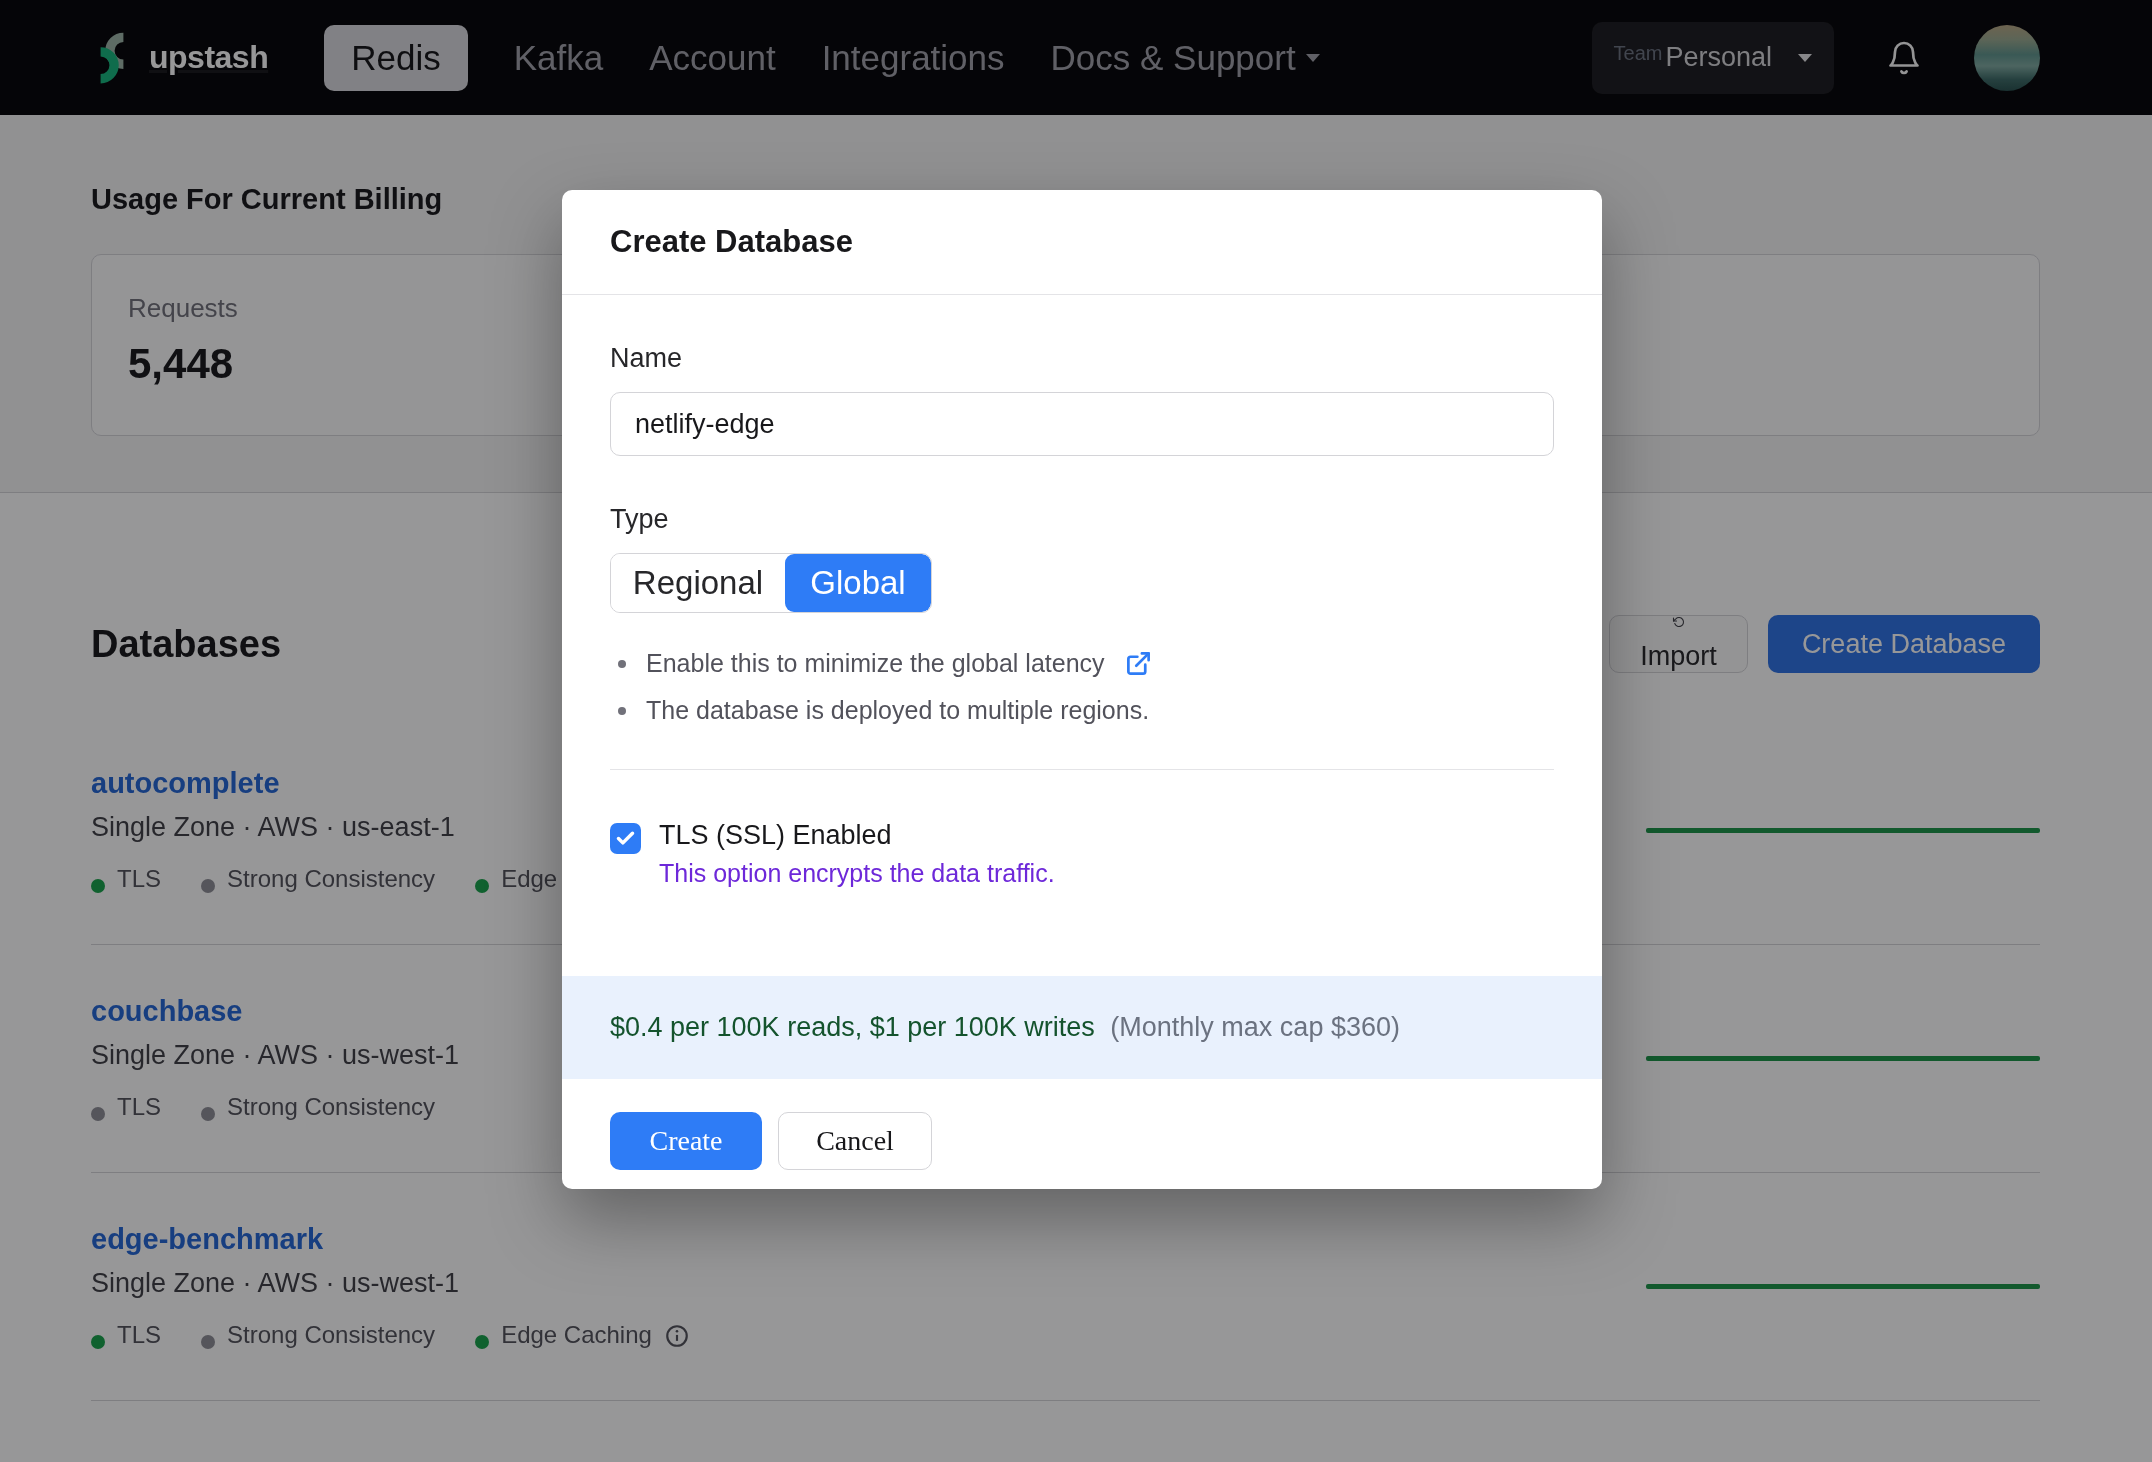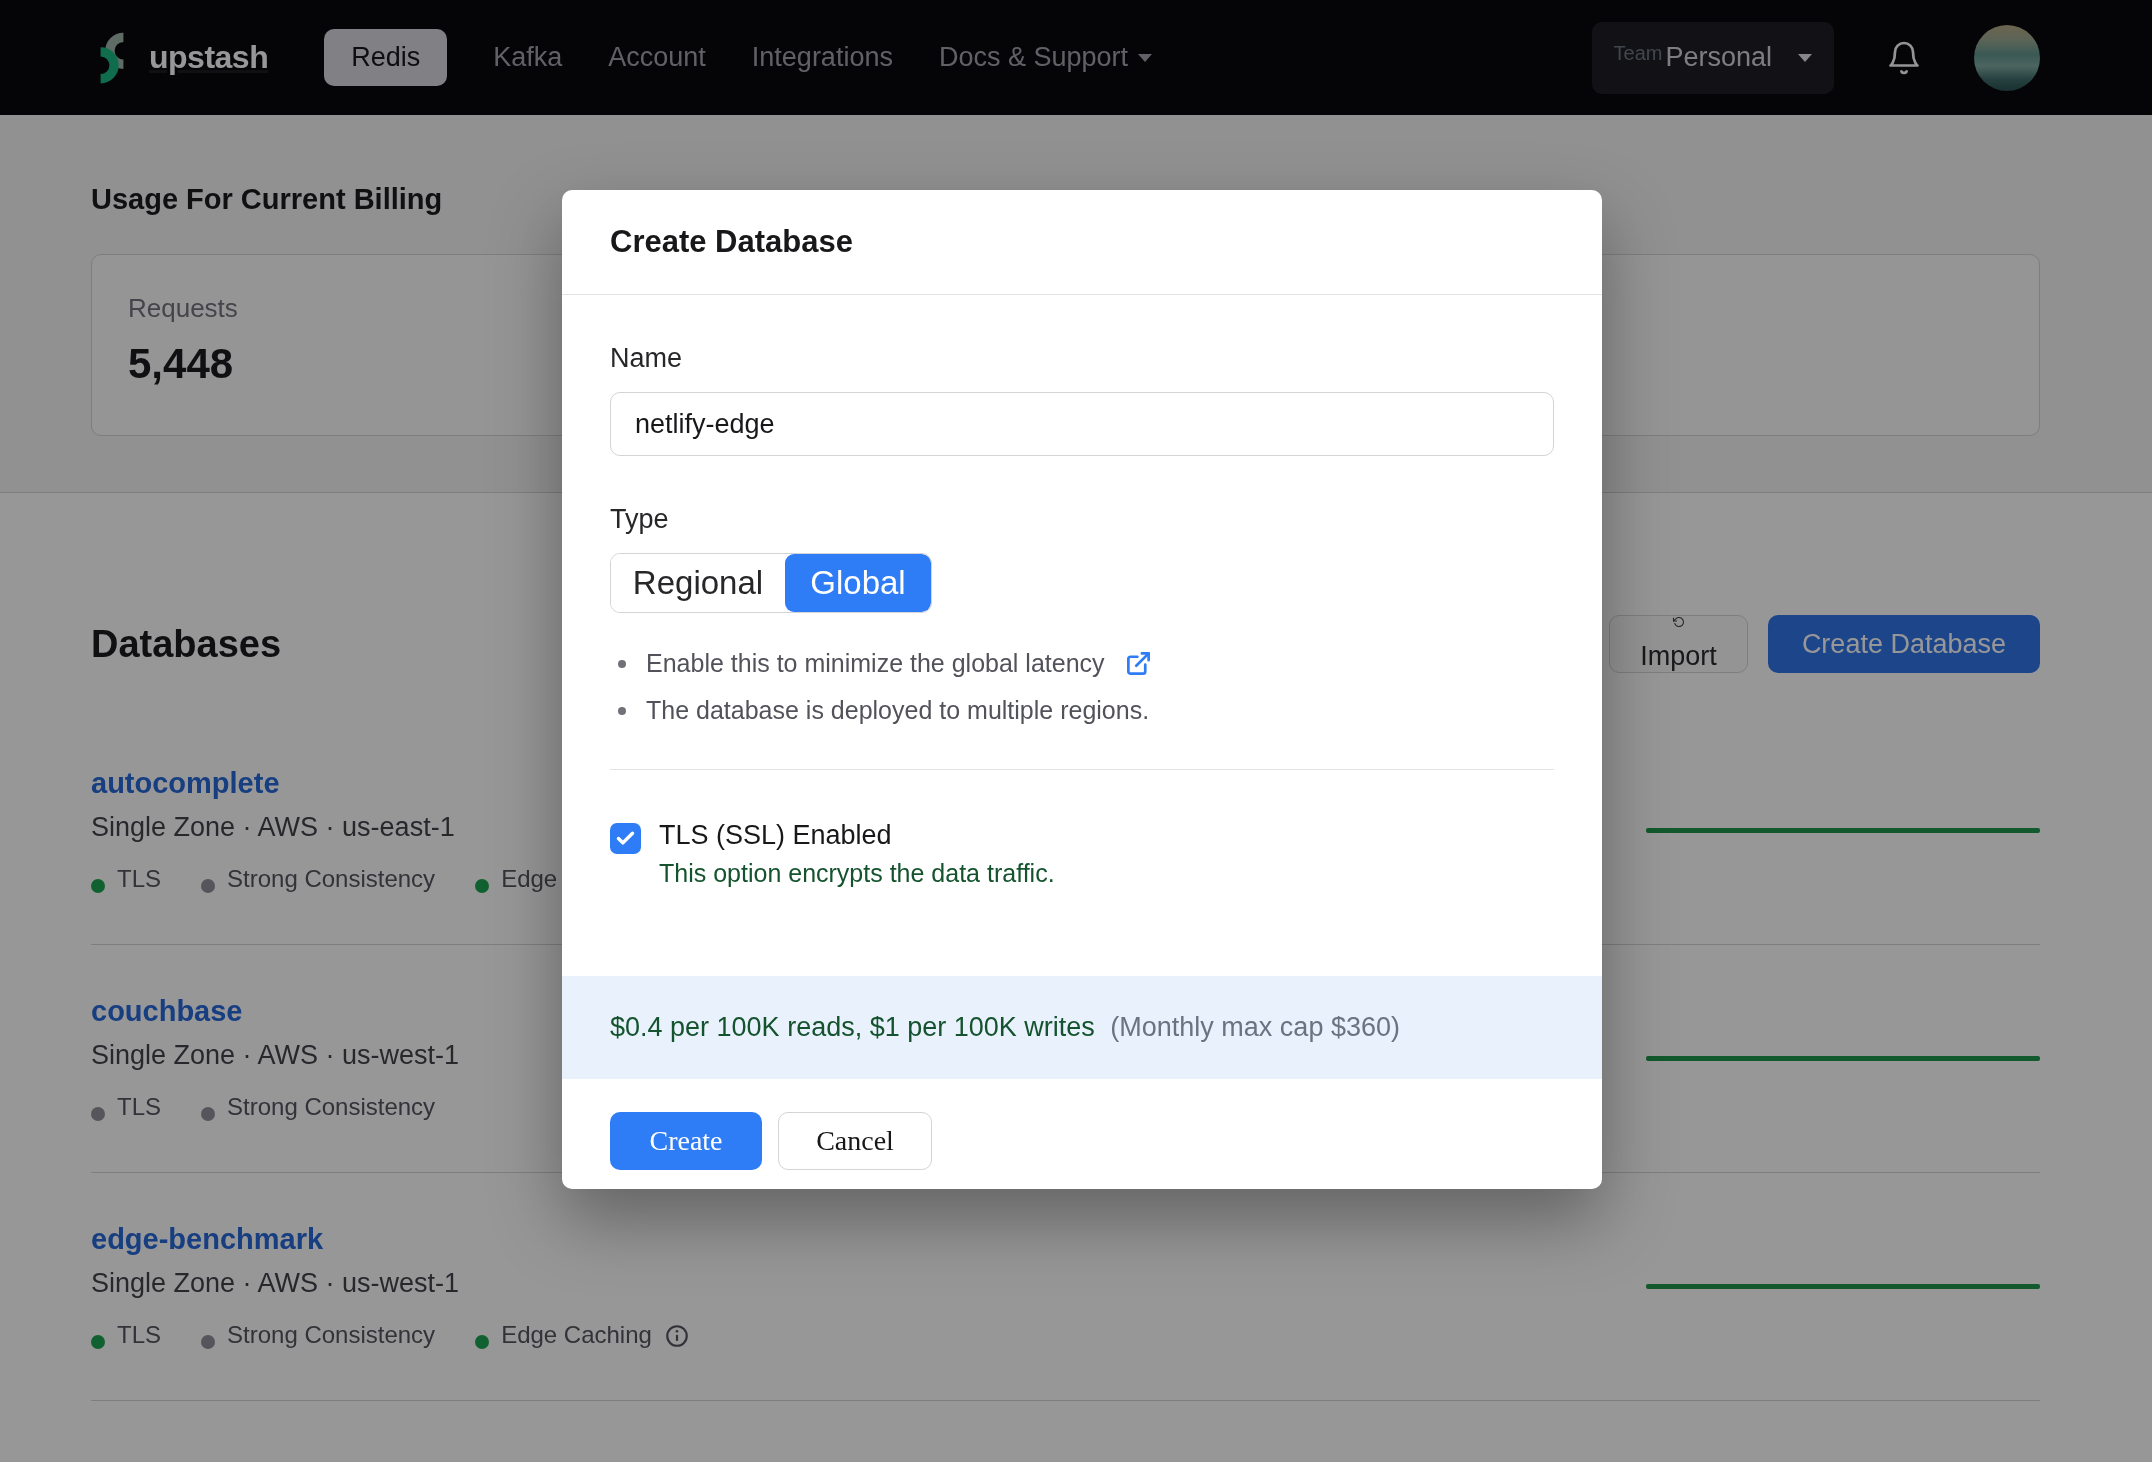--- a/index.html
+++ b/index.html
@@ -4,21 +4,21 @@
 <style>
   * { margin:0; padding:0; box-sizing:border-box; }
   html,body { width:2152px; height:1462px; overflow:hidden; }
   body { font-family:"Liberation Sans", sans-serif; background:#fff; position:relative; color:#18181b; }
 
   
   .navbar { height:115px; background:#050507; display:flex; align-items:center; padding:0 112px 0 91px; position:relative; z-index:1; }
   .logo-wrap { display:flex; align-items:center; gap:16px;text-decoration:underline; }
   .brand { font-size:32px; font-weight:700; color:#fff; letter-spacing:-0.5px; }
   .nav-items { display:flex; align-items:center; gap:46px; margin-left:56px; }
-  .nav-item { font-size:27px; color:#a1a1aa; cursor:pointer; display:flex; align-items:center; gap:10px; }
+  .nav-item { font-size:35px; color:#a1a1aa; cursor:pointer; display:flex; align-items:center; gap:10px; }
   .nav-item.active { background:#d9d9de; color:#141417; padding:13px 27px; border-radius:10px; font-weight:500; }
   .caret { width:0; height:0; border-left:7px solid transparent; border-right:7px solid transparent; border-top:8px solid #a1a1aa; display:inline-block; }
   .nav-right { margin-left:auto; display:flex; align-items:center; gap:52px; }
   .team-box { background:#1b1b1f; border-radius:10px; height:72px; min-width:206px; display:flex; align-items:center; padding:0 22px; gap:26px; cursor:pointer; }
   .team-col { display:flex; flex-direction:row; gap:3px; }
   .team-label { font-size:20px; color:#6b7280; }
   .team-value { font-size:27px; color:#d4d4d8; }
   .team-box .caret { border-top-color:#e4e4e7; margin-left:auto; }
   .bell { width:36px; height:40px; color:#fafafa; cursor:pointer; }
   .avatar { width:66px; height:66px; border-radius:50%; cursor:pointer;
@@ -70,21 +70,21 @@
   .bullets { margin-top:36px; list-style:none; display:flex; flex-direction:column; gap:18px; }
   .bullets li { display:flex; align-items:center; gap:20px; font-size:25px; color:#52525b; }
   .bullet-dot { width:8px; height:8px; border-radius:50%; background:#71717a; flex:none; margin-left:8px; }
   .ext-link { width:27px; height:27px; color:#2e7cf6; cursor:pointer; }
   .body-divider { border:none; border-top:1px solid #e4e4e7; margin-top:44px; }
   .tls-row { margin-top:50px; display:flex; gap:18px; }
   .checkbox { width:31px; height:31px; border-radius:7px; background:#2e7cf6; flex:none; margin-top:3px;
               display:flex; align-items:center; justify-content:center; cursor:pointer; }
   .checkbox svg { width:21px; height:21px; }
   .tls-label { font-size:27px; color:#18181b; }
-  .tls-desc { font-size:25px; color:#14532d; margin-top:8px; }
+  .tls-desc { font-size:25px; color:#6d28d9; margin-top:8px; }
   .banner { margin-top:88px; background:#e9f1fd; padding:36px 48px; font-size:27px; }
   .banner b { color:#14532d; font-weight:400; }
   .banner span.muted { color:#6b7280; margin-left:8px; }
   .modal-footer { padding:33px 48px 19px; display:flex; gap:16px;font-family:Liberation Serif, serif; }
   .btn-create { min-width:152px; font-size:28px; }
   .btn-cancel { background:#fff; border:1px solid #d4d4d8; color:#18181b; min-width:154px; font-size:28px; }
 </style>
 </head>
 <body>
 

